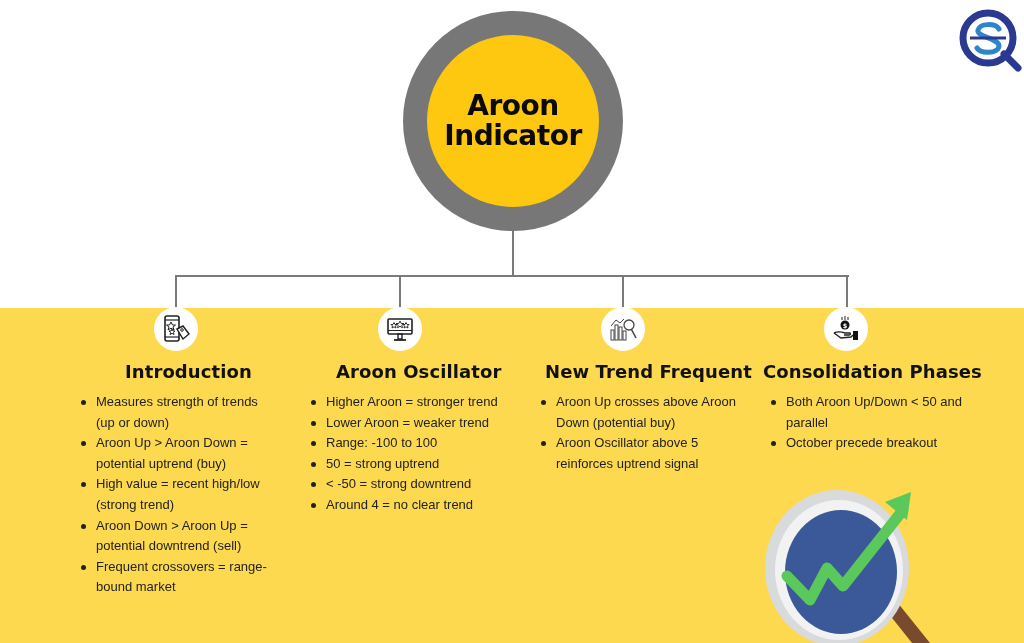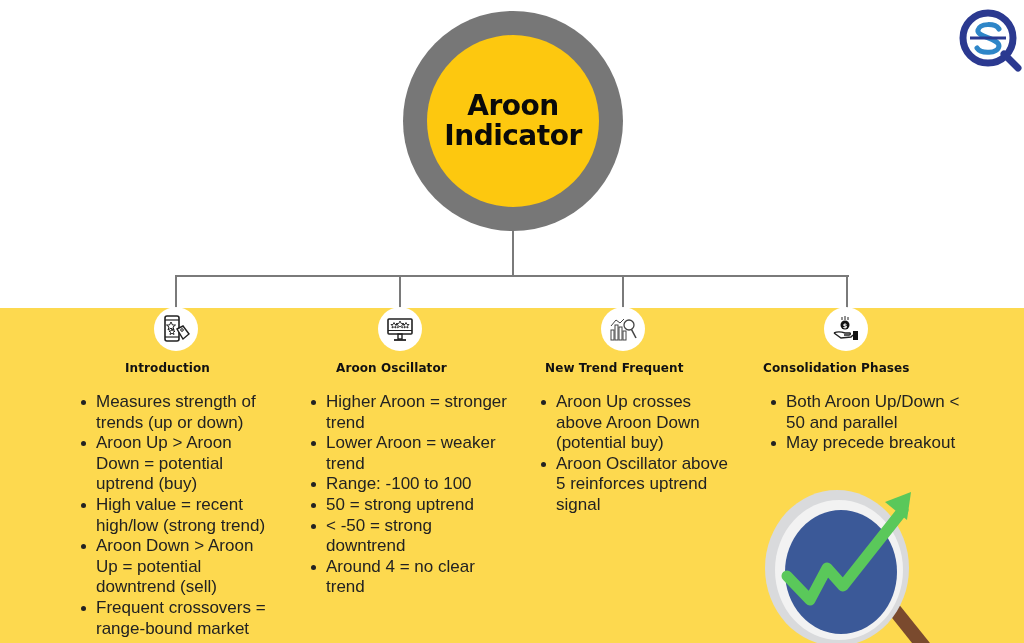--- a/index.html
+++ b/index.html
@@ -28,25 +28,25 @@
     .hbar { left: 175px; top: 275px; width: 674px; height: 2px; }
     .drop { top: 275px; width: 2px; height: 34px; }
 
     .logo { position: absolute; left: 958px; top: 8px; width: 64px; height: 64px; }
     .icon-circle {
       position: absolute; width: 44px; height: 44px; border-radius: 50%;
       background: #ffffff; display: flex; align-items: center; justify-content: center;
     }
     .col-title {
       position: absolute; font-family: "DejaVu Sans", sans-serif; font-weight: bold;
-      font-size: 12px; color: #111111; white-space: nowrap; letter-spacing: 0.1px;
+      font-size: 18px; color: #111111; white-space: nowrap; letter-spacing: 0.1px;
     }
     ul.bullets { position: absolute; list-style: none; }
     ul.bullets li {
-      position: relative; padding-left: 16px; font-size: 17px; line-height: 20.6px; color: #222222;
+      position: relative; padding-left: 16px; font-size: 13px; line-height: 20.6px; color: #222222;
     }
     ul.bullets li::before {
       content: ""; position: absolute; left: 1px; top: 8px; width: 5px; height: 5px;
       border-radius: 50%; background: #222222;
     }
 
     .magnifier { position: absolute; left: 765px; top: 488px; width: 190px; height: 155px; }
   </style>
 </head>
 <body>
@@ -141,21 +141,21 @@
     <circle cx="14" cy="11" r="4.5" fill="#111"></circle>
     <text x="14" y="13.5" font-size="6.5" text-anchor="middle" fill="#fff" font-family="DejaVu Sans, sans-serif" font-weight="bold">$</text>
     <path d="M3 19 C7 17 11 18 14 19 L19 19 C20 20 19 21 18 21 L13 21" fill="none" stroke="#222" stroke-width="1.4"></path>
     <path d="M3 19 L10 24 L20 23 L22 21" fill="none" stroke="#222" stroke-width="1.4"></path>
     <rect x="22" y="17" width="5" height="9" fill="#111"></rect>
   </svg>
 </div>
 <div class="col-title" style="left:763px; top:361px">Consolidation Phases</div>
 <ul class="bullets" style="left:770px; top:392px; width:210px">
   <li>Both Aroon Up/Down &lt; 50 and parallel</li>
-  <li>May precede breakout</li>
+  <li>October precede breakout</li>
 </ul>
 
 <svg class="magnifier" viewBox="0 0 190 155">
   <line x1="128" y1="120" x2="160" y2="160" stroke="#7a4a2e" stroke-width="14" stroke-linecap="round"></line>
   <ellipse cx="72" cy="80" rx="72" ry="78" fill="#d9dadc"></ellipse>
   <ellipse cx="74" cy="82" rx="64" ry="70" fill="#f2f2f2"></ellipse>
   <ellipse cx="76" cy="84" rx="56" ry="62" fill="#3b5998"></ellipse>
   <polyline points="22,88 45,112 62,80 78,98 138,22" fill="none" stroke="#5ac85a" stroke-width="11" stroke-linejoin="round" stroke-linecap="round"></polyline>
   <polygon points="120,14 146,4 142,32" fill="#5ac85a"></polygon>
 </svg>

